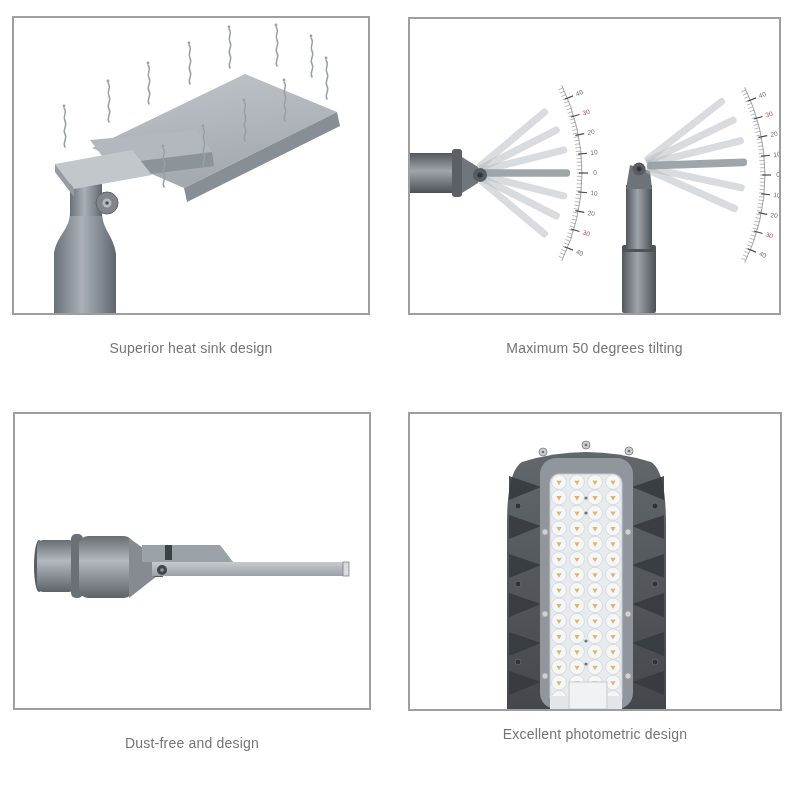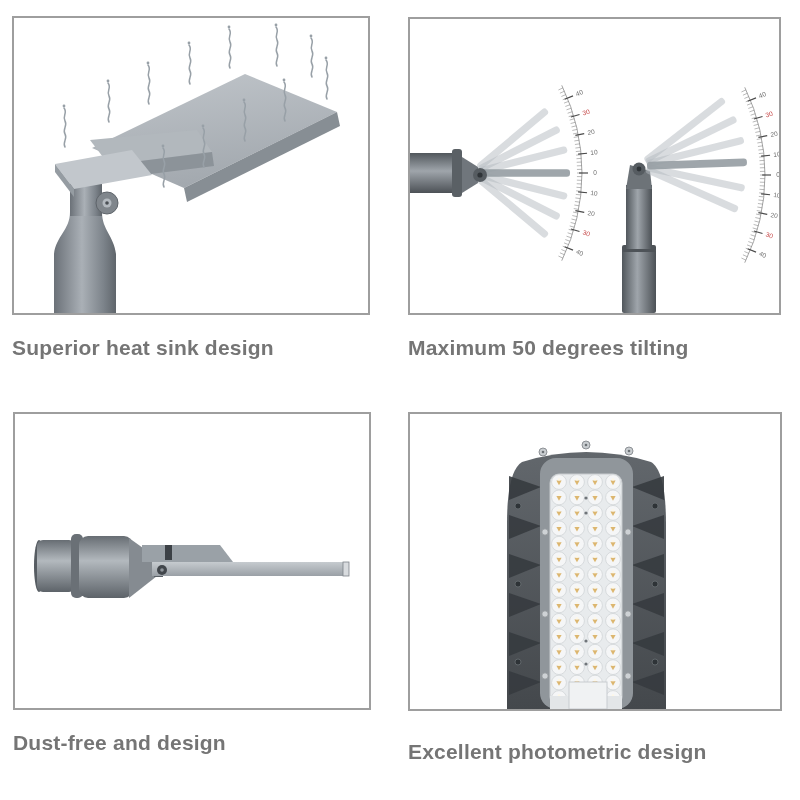--- a/index.html
+++ b/index.html
@@ -10,32 +10,32 @@
   }
   .sheet{position:absolute;inset:0;}
   .panel{
     position:absolute;background:#fff;
     border:2px solid var(--border-c,#9e9e9e);
     box-sizing:border-box;
   }
   .panel svg{display:block;}
   .caption{
     position:absolute;height:30px;line-height:30px;
-    font-size:21px;font-weight:700;
+    text-align:center;font-size:14px;font-weight:400;
     color:var(--caption-c,#757575);
     letter-spacing:0.2px;
   }
   .p-tl{left:12px;top:16px;width:358px;height:299px;}
   .p-tr{left:408px;top:17px;width:373px;height:298px;}
   .p-bl{left:13px;top:412px;width:358px;height:298px;}
   .p-br{left:408px;top:412px;width:374px;height:299px;}
   .c-tl{left:12px;top:333px;width:358px;}
   .c-tr{left:408px;top:333px;width:373px;}
   .c-bl{left:13px;top:728px;width:358px;}
-  .c-br{left:408px;top:737px;width:374px;}
+  .c-br{left:408px;top:719px;width:374px;}
 </style>
 </head>
 <body>
 
 <div class="sheet">
 
   <div class="panel p-tl">
     <svg id="svg-heat" width="354" height="295" viewBox="0 0 354 295">
       <defs>
         <linearGradient id="g1pole" x1="0" y1="0" x2="1" y2="0">

